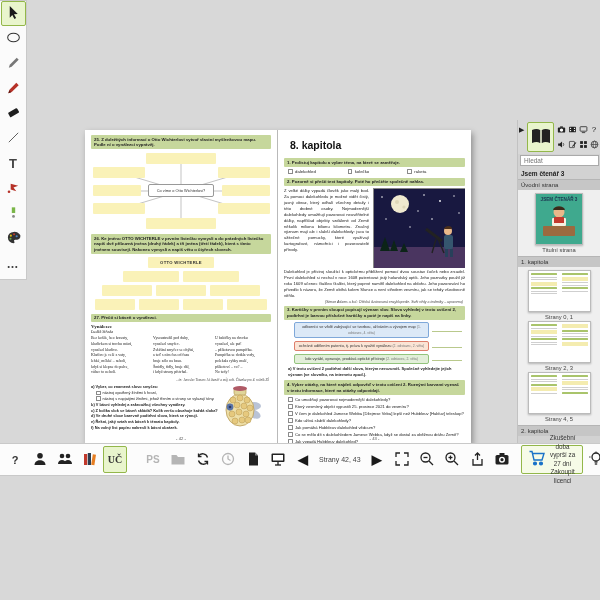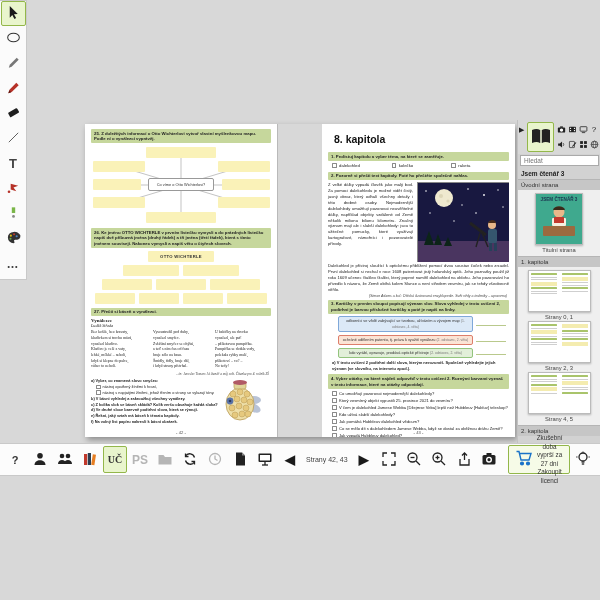--- a/index.html
+++ b/index.html
@@ -9,22 +9,22 @@
   
   .tools-left { position:absolute; left:0; top:122; width:27px; height:280px;
     background:#fbfbfb; border:1px solid #c9c9c9; border-left:none;
     display:flex; flex-direction:column; align-items:center; z-index:5; }
   .tool-btn { width:25px; height:25px; display:flex; align-items:center; justify-content:center;
     color:#333; font-size:12px; cursor:pointer; }
   .tool-btn.sel { background:#e9f5cd; border:1px solid #93b74a; border-radius:2px; }
   .tool-btn svg { width:15px; height:15px; }
 
   
-  .spread { position:absolute; left:85px; top:124px; display:flex;
-    box-shadow:2px 3px 6px rgba(0,0,0,.35); z-index:2;gap:44px; }
+  .spread { position:absolute; left:85px; top:130px; display:flex;
+    box-shadow:2px 3px 6px rgba(0,0,0,.35); z-index:2; }
   .page { width:193px; height:313px; background:#fff; padding:5px 6px 3px 6px;
     position:relative; overflow:hidden; font-size:4.3px; color:#222; }
   .page-left { border-right:1px solid #b9b9b9; }
 
   .hbar { background:#c6d79c; color:#222; font-weight:bold; font-size:4.3px;
     line-height:1.3; padding:1.5px 3px; border-radius:1px; margin-bottom:2px; }
   .bt { font-size:4.2px; line-height:1.4; color:#222; text-align:justify; }
   .pagenum { position:absolute; bottom:2px; left:0; right:0; text-align:center;
     font-size:4.2px; color:#555; }
 
@@ -602,21 +602,21 @@
         </svg></span>
     </div>
   <div class="tb-btn">
       <span><svg viewBox="0 0 16 16">
           <rect x="2" y="3" width="3.2" height="11" fill="#c0392b"></rect>
           <rect x="5.8" y="2" width="3.2" height="12" fill="#2c3e50"></rect>
           <rect x="10" y="3.5" width="3.2" height="10.5" fill="#e67e22" transform="rotate(9 11.6 8.7)"></rect>
         </svg></span>
     </div>
   <div class="tb-btn sel" style="font-size:10px;font-family:Liberation Serif, serif;">UČ</div>
-  <div class="tb-btn dis" style="font-size:12px;">PS</div>
+  <div class="tb-btn dis" style="font-size:10px;margin-left:13px;">PS</div>
   <div class="tb-btn dis">
       <span><svg viewBox="0 0 16 16">
           <path d="M1.5 4h5l1.5 2h6.5v7.5h-13z" fill="#b5b5b5"></path>
         </svg></span>
     </div>
   <div class="tb-btn">
       <span><svg viewBox="0 0 16 16" fill="none" stroke="#222" stroke-width="1.3">
           <path d="M12.5 6.5a5 5 0 0 0-9-1.5"></path>
           <path d="M3.5 2.5v3h3"></path>
           <path d="M3.5 9.5a5 5 0 0 0 9 1.5"></path>

